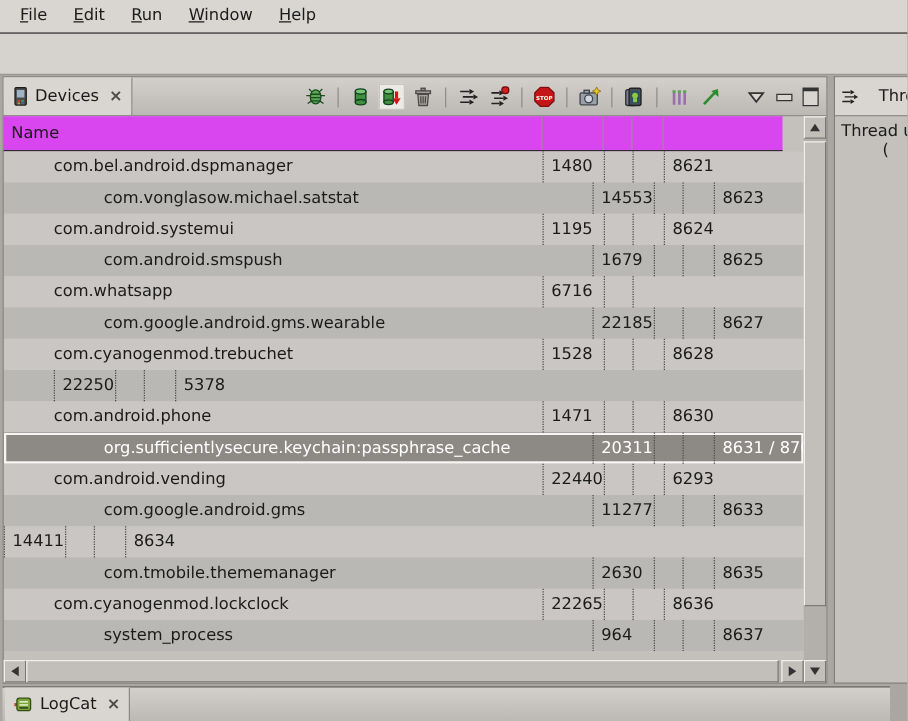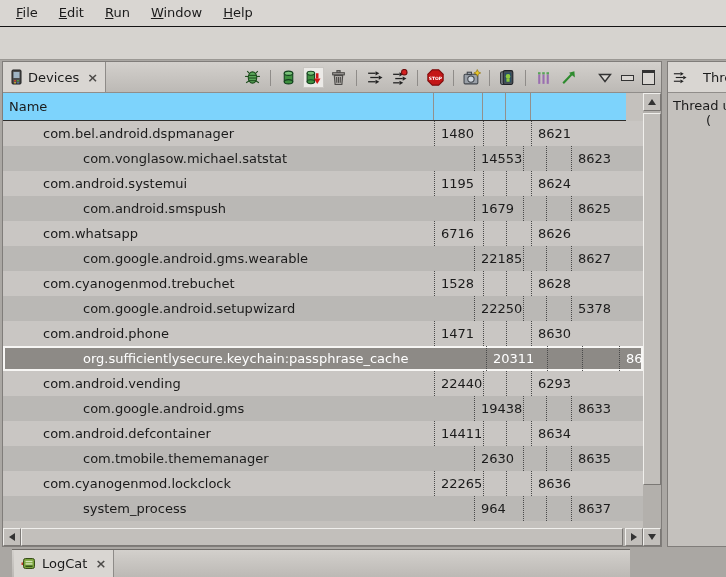--- a/index.html
+++ b/index.html
@@ -18,21 +18,21 @@
   .menu-item::first-letter{text-decoration:underline;}
   
   #main-toolbar{
     position:absolute;left:0;top:27px;width:726px;height:32px;
     background:#d6d3cf;border-bottom:1px solid #9b9894;
   }
   
   .panel{position:absolute;background:#c4c1bd;border:1px solid #807d7a;box-sizing:border-box;}
   #devices-panel{left:2px;top:61px;width:660px;height:486px;}
   #threads-panel{left:667px;top:61px;width:59px;height:486px;border-right:none;}
-  #bottom-panel{position:absolute;left:12px;top:549px;width:618px;height:28px;
+  #bottom-panel{position:absolute;left:2px;top:549px;width:710px;height:28px;
     background:linear-gradient(#d3d0cc,#bcb9b5);border-top:1px solid #6e6b68;box-sizing:border-box;}
   
   .tabbar{position:relative;height:31px;background:linear-gradient(#d3d0cc,#bcb9b5);
     border-bottom:1px solid #908d8a;box-sizing:border-box;}
   .tab{
     display:flex;align-items:center;gap:5px;height:100%;padding:0 7px;
     background:#d9d6d2;border-right:1px solid #8e8b88;box-sizing:border-box;
     position:absolute;left:0;top:0;white-space:nowrap;overflow:hidden;
   }
   .tab .close{font-weight:bold;color:#4d4b49;font-size:13px;padding-left:3px;cursor:default;}
@@ -42,34 +42,34 @@
   }
   .tool{width:21px;height:21px;display:flex;align-items:center;justify-content:center;}
   .tool.active{background:#eceae7;border:1px solid #c9c6c2;box-sizing:border-box;}
   .tsep{width:1px;height:16px;background:#8f8c89;margin:0 3px;}
   .winbtns{display:flex;align-items:center;gap:8px;margin-left:14px;margin-right:2px;}
   .minbox{width:11px;height:4px;border:1px solid #333;background:#d9d6d2;}
   .maxbox{width:11px;height:11px;border:1px solid #333;border-top:3px solid #333;background:#d9d6d2;}
   
   #table-header{
     position:absolute;left:0;top:31px;right:35px;height:28px;display:flex;
-    background:#7dd3fc;border-bottom:1px solid #2f2d2b;box-sizing:border-box;line-height:27px;
+    background:#d946ef;border-bottom:1px solid #2f2d2b;box-sizing:border-box;line-height:27px;
   }
   .hcell{border-right:1px solid #93908c;box-sizing:border-box;padding-left:6px;overflow:hidden;}
   .hc-name{width:431px;}
   .hc-pid{width:49px;}
   .hc-e1{width:23px;}
   .hc-e2{width:25px;}
   .hc-port{flex:1;border-right:none;}
   #table-body{position:absolute;left:0;top:59px;right:18px;height:400px;overflow:hidden;}
   .row{display:flex;height:25px;line-height:25px;box-sizing:border-box;}
   .row.light{background:var(--row_light,#c9c6c3);}
   .row.dark{background:var(--row_dark,#bab8b5);padding-left:40px;}
   .row.selected{background:var(--selected_bg,#8d8a86);color:var(--selected_text,#fff);
-    box-shadow:inset 0 0 0 2px #f7f6f4;gap:12px;}
+    box-shadow:inset 0 0 0 2px #f7f6f4;}
   .cell{box-sizing:border-box;overflow:hidden;white-space:nowrap;}
   .c-name{width:431px;padding-left:40px;}
   .c-pid{width:49px;padding-left:6px;border-left:1px dotted #4a4a4a;}
   .c-e1{width:23px;border-left:1px dotted #4a4a4a;}
   .c-e2{width:25px;border-left:1px dotted #4a4a4a;}
   .c-port{flex:1;padding-left:6px;border-left:1px dotted #4a4a4a;}
   
   .sbtn{width:18px;height:18px;background:#c2bfbb;border:1px solid;
     border-color:#f0efec #7b7875 #7b7875 #f0efec;box-sizing:border-box;
     display:flex;align-items:center;justify-content:center;}
@@ -293,41 +293,39 @@
         <div class="cell c-e1"></div>
         <div class="cell c-e2"></div>
         <div class="cell c-port">8625</div>
       </div>
 
       <div class="row light">
         <div class="cell c-name">com.whatsapp</div>
         <div class="cell c-pid">6716</div>
         <div class="cell c-e1"></div>
         <div class="cell c-e2"></div>
-        <div class="cell c-port">8626</div>
       </div>
 
       <div class="row dark">
         <div class="cell c-name">com.google.android.gms.wearable</div>
         <div class="cell c-pid">22185</div>
         <div class="cell c-e1"></div>
         <div class="cell c-e2"></div>
         <div class="cell c-port">8627</div>
       </div>
 
       <div class="row light">
         <div class="cell c-name">com.cyanogenmod.trebuchet</div>
         <div class="cell c-pid">1528</div>
         <div class="cell c-e1"></div>
         <div class="cell c-e2"></div>
         <div class="cell c-port">8628</div>
       </div>
 
       <div class="row dark">
-        <div class="cell c-name">com.google.android.setupwizard</div>
         <div class="cell c-pid">22250</div>
         <div class="cell c-e1"></div>
         <div class="cell c-e2"></div>
         <div class="cell c-port">5378</div>
       </div>
 
       <div class="row light">
         <div class="cell c-name">com.android.phone</div>
         <div class="cell c-pid">1471</div>
         <div class="cell c-e1"></div>
@@ -346,28 +344,27 @@
       <div class="row light">
         <div class="cell c-name">com.android.vending</div>
         <div class="cell c-pid">22440</div>
         <div class="cell c-e1"></div>
         <div class="cell c-e2"></div>
         <div class="cell c-port">6293</div>
       </div>
 
       <div class="row dark">
         <div class="cell c-name">com.google.android.gms</div>
-        <div class="cell c-pid">19438</div>
+        <div class="cell c-pid">11277</div>
         <div class="cell c-e1"></div>
         <div class="cell c-e2"></div>
         <div class="cell c-port">8633</div>
       </div>
 
       <div class="row light">
-        <div class="cell c-name">com.android.defcontainer</div>
         <div class="cell c-pid">14411</div>
         <div class="cell c-e1"></div>
         <div class="cell c-e2"></div>
         <div class="cell c-port">8634</div>
       </div>
 
       <div class="row dark">
         <div class="cell c-name">com.tmobile.thememanager</div>
         <div class="cell c-pid">2630</div>
         <div class="cell c-e1"></div>

